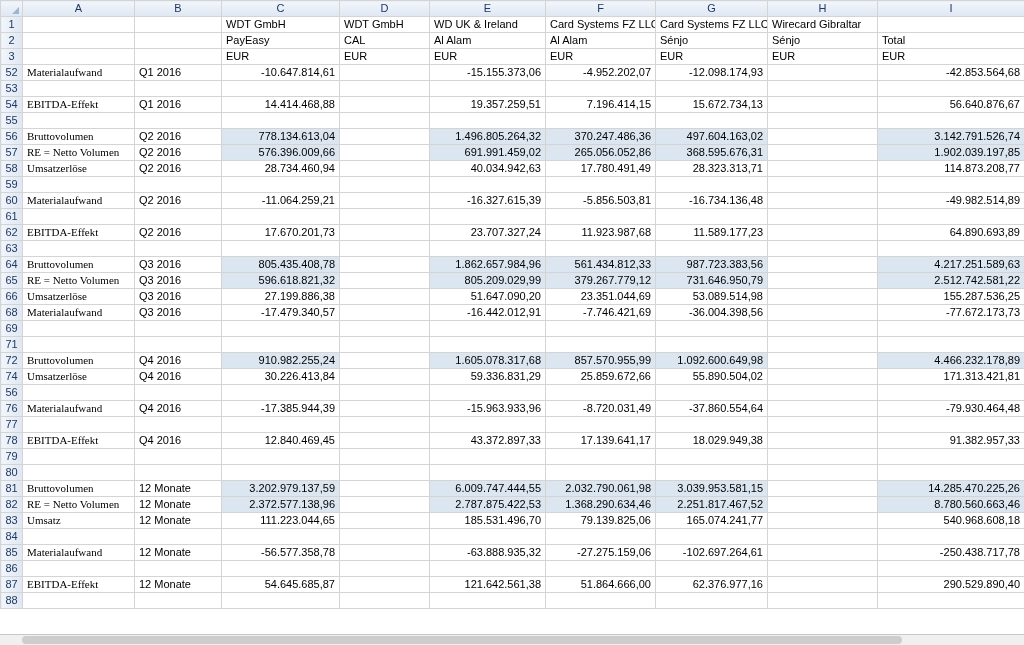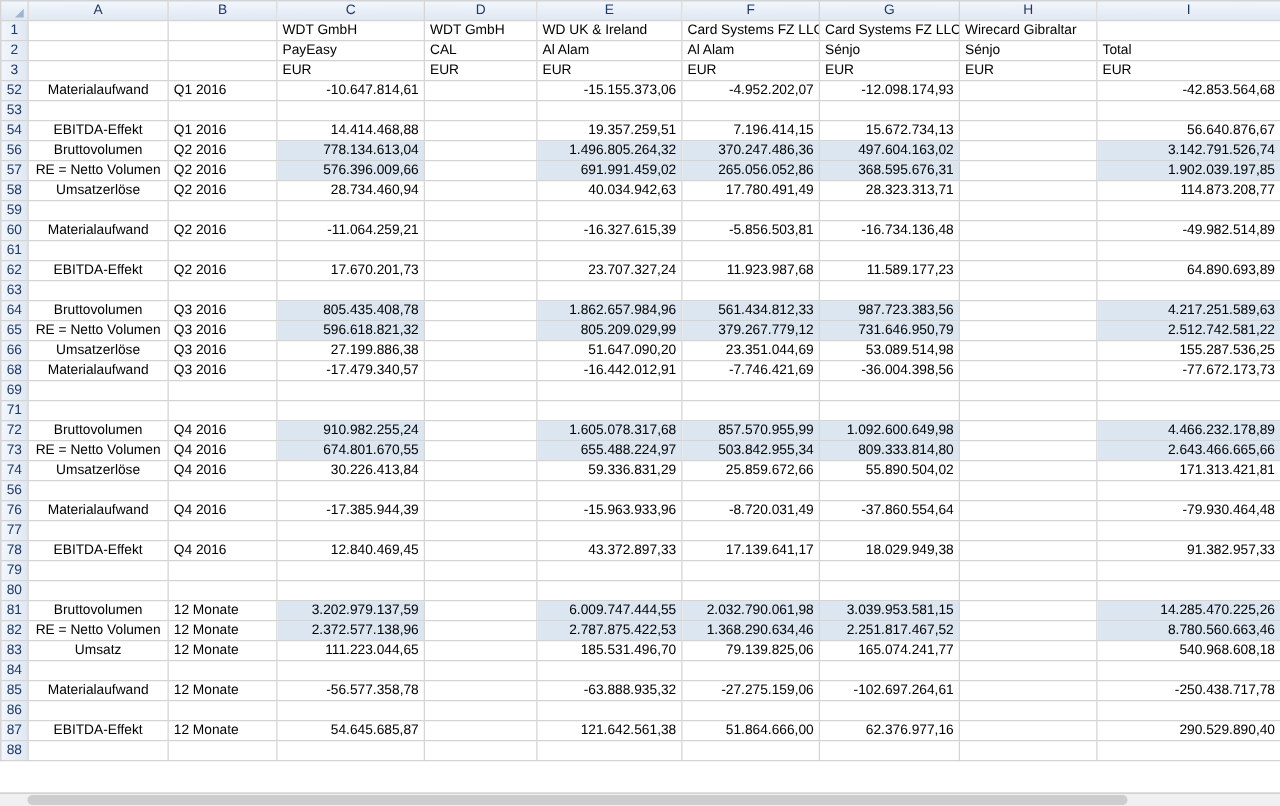--- a/index.html
+++ b/index.html
@@ -62,21 +62,21 @@
   
   td.rowhead {
     background: #e8eef7;
     background-image: linear-gradient(to right, #f2f6fc, #dfe7f2);
     border: 1px solid #9eb6ce;
     text-align: center;
     color: #1f3864;
     font-size: 10px;
   }
   td.num { text-align: right; }
-  td.txt { text-align: center; }
+  td.txt { text-align: left; font-family: Liberation Serif, serif; }
   td.ctr { text-align: left; }
   td.hl  { background: #dce6f1; margin-top: 29px; }
   td.topline { border-top: 1px solid #000000; }
   tr.blank td { height: 16px; }
   .corner-tri {
     display: block;
     width: 0; height: 0;
     border-left: 7px solid transparent;
     border-bottom: 7px solid #9eb6ce;
     margin-left: 7px;
@@ -197,20 +197,32 @@
           <td class="txt">EBITDA-Effekt</td>
           <td class="ctr">Q1 2016</td>
           <td class="num">14.414.468,88</td>
           <td class="num"></td>
           <td class="num">19.357.259,51</td>
           <td class="num">7.196.414,15</td>
           <td class="num">15.672.734,13</td>
           <td class="num"></td>
           <td class="num">56.640.876,67</td>
         </tr>
+        <tr class="blank">
+          <td class="rowhead">55</td>
+          <td class="txt"></td>
+          <td class="ctr"></td>
+          <td class="num"></td>
+          <td class="num"></td>
+          <td class="num"></td>
+          <td class="num"></td>
+          <td class="num"></td>
+          <td class="num"></td>
+          <td class="num"></td>
+        </tr>
         <tr>
           <td class="rowhead">56</td>
           <td class="txt">Bruttovolumen</td>
           <td class="ctr">Q2 2016</td>
           <td class="num hl">778.134.613,04</td>
           <td class="num"></td>
           <td class="num hl">1.496.805.264,32</td>
           <td class="num hl">370.247.486,36</td>
           <td class="num hl">497.604.163,02</td>
           <td class="num"></td>
@@ -376,32 +388,20 @@
           <td class="rowhead">72</td>
           <td class="txt">Bruttovolumen</td>
           <td class="ctr">Q4 2016</td>
           <td class="num hl">910.982.255,24</td>
           <td class="num"></td>
           <td class="num hl">1.605.078.317,68</td>
           <td class="num hl">857.570.955,99</td>
           <td class="num hl">1.092.600.649,98</td>
           <td class="num"></td>
           <td class="num hl">4.466.232.178,89</td>
-        </tr>
-        <tr>
-          <td class="rowhead">73</td>
-          <td class="txt">RE = Netto Volumen</td>
-          <td class="ctr">Q4 2016</td>
-          <td class="num hl">674.801.670,55</td>
-          <td class="num"></td>
-          <td class="num hl">655.488.224,97</td>
-          <td class="num hl">503.842.955,34</td>
-          <td class="num hl">809.333.814,80</td>
-          <td class="num"></td>
-          <td class="num hl">2.643.466.665,66</td>
         </tr>
         <tr>
           <td class="rowhead">74</td>
           <td class="txt">Umsatzerlöse</td>
           <td class="ctr">Q4 2016</td>
           <td class="num">30.226.413,84</td>
           <td class="num"></td>
           <td class="num">59.336.831,29</td>
           <td class="num">25.859.672,66</td>
           <td class="num">55.890.504,02</td>

